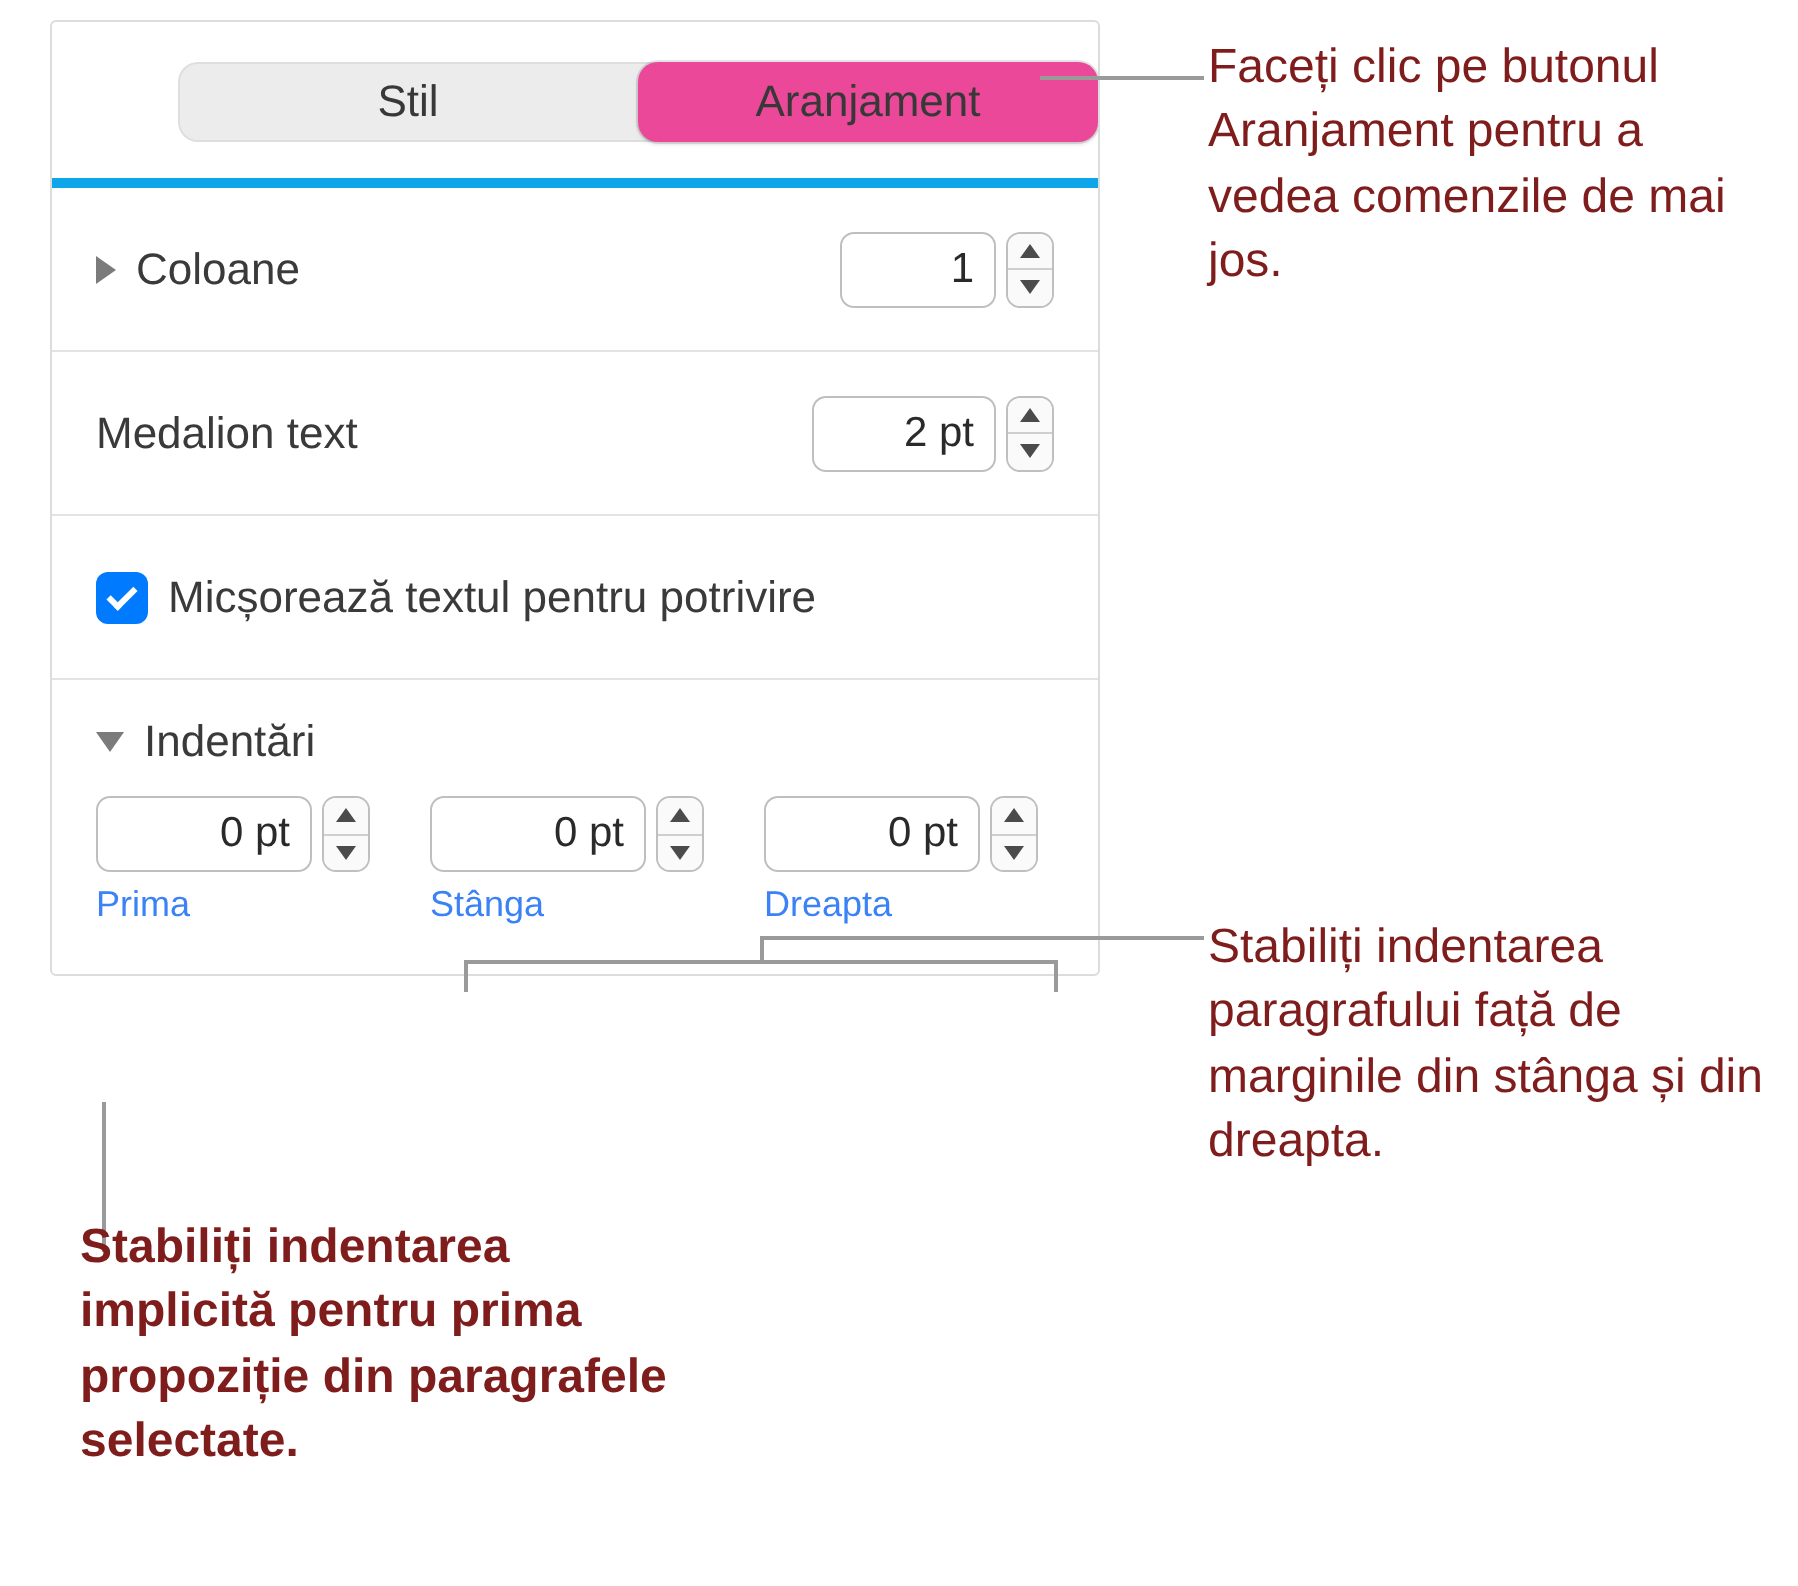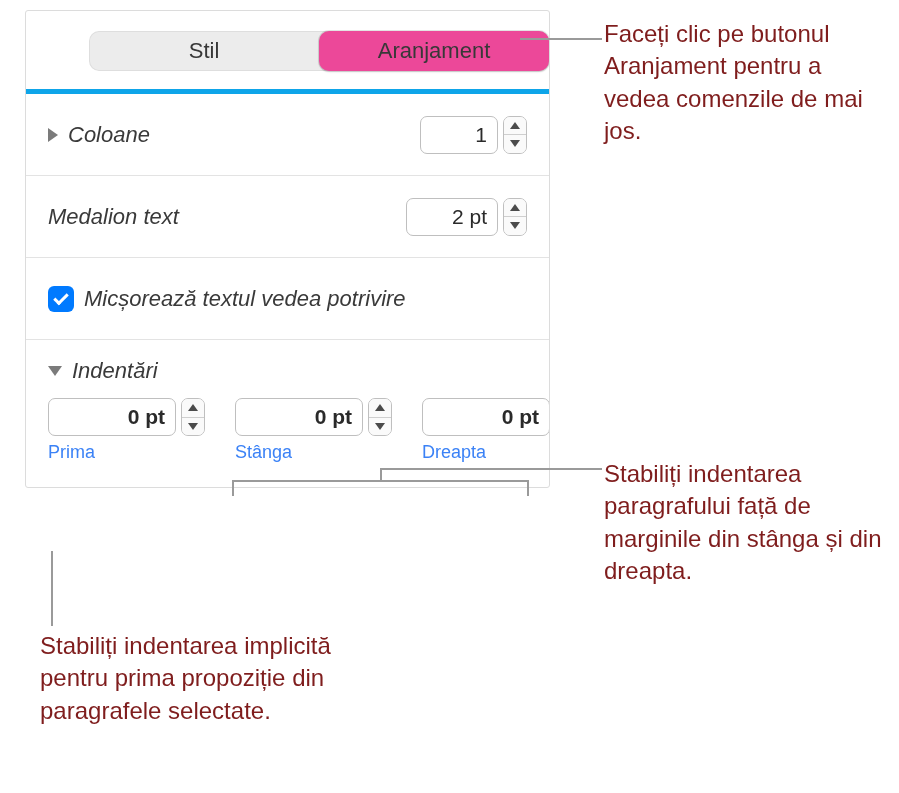--- a/index.html
+++ b/index.html
@@ -52,21 +52,21 @@
     .row {
       display: flex;
       align-items: center;
       justify-content: space-between;
       padding: 0 22px;
       border-bottom: 1px solid #e3e3e3;
     }
     .row.columns { height: 82px; }
     .row.medalion { height: 82px; }
     .row.shrink { height: 82px; }
-    .lbl { font-size: 22px; color: #3a3a3a; font-style: italic; }
+    .lbl { font-size: 22px; color: #3a3a3a; }
     .left-group { display: flex; align-items: center; gap: 10px; }
     .chev {
       display: inline-block;
       width: 0; height: 0;
       border-top: 7px solid transparent;
       border-bottom: 7px solid transparent;
       border-left: 10px solid #7b7b7b;
     }
     .chev.down {
       border-left: 7px solid transparent;
@@ -150,32 +150,32 @@
     }
     .indent-field {
       display: flex;
       flex-direction: column;
       gap: 6px;
     }
     .indent-field .sublabel {
       font-size: 18px;
       color: #3b82f6;
     }
-    .stepper.indent input { width: 128px; font-weight: bold; }
+    .stepper.indent input { width: 108px; }
 
     .callout {
       position: absolute;
       font-size: 24px;
       line-height: 1.35;
       color: #7f1d1d;
       width: 280px;
     }
     .callout.c1 { left: 604px; top: 18px; }
     .callout.c2 { left: 604px; top: 458px; }
-    .callout.c3 { left: 40px; top: 630px; width: 310px; }
+    .callout.c3 { left: 40px; top: 608px; width: 310px; font-weight: bold; }
 
     .lead-line { position: absolute; background: #9a9a9a; }
     .lead-h1 { left: 520px; top: 38px; width: 82px; height: 2px; }
 
     .bracket {
       position: absolute;
       border: 2px solid #9a9a9a;
       border-bottom: none;
     }
     .bracket.b2 { left: 232px; top: 480px; width: 297px; height: 16px; }
@@ -229,21 +229,21 @@
           </button>
       </div>
     </div>
   </div>
 
   <div class="row shrink">
     <div class="left-group">
       <div class="checkbox">
         <div class="checkmark"></div>
       </div>
-      <span class="lbl">Micșorează textul vedea potrivire</span>
+      <span class="lbl">Micșorează textul pentru potrivire</span>
     </div>
   </div>
 
   <div class="indent-section">
     <div class="indent-header">
       <span class="chev down"></span>
       <span class="lbl">Indentări</span>
     </div>
     <div class="indent-fields">
       <div class="indent-field">

